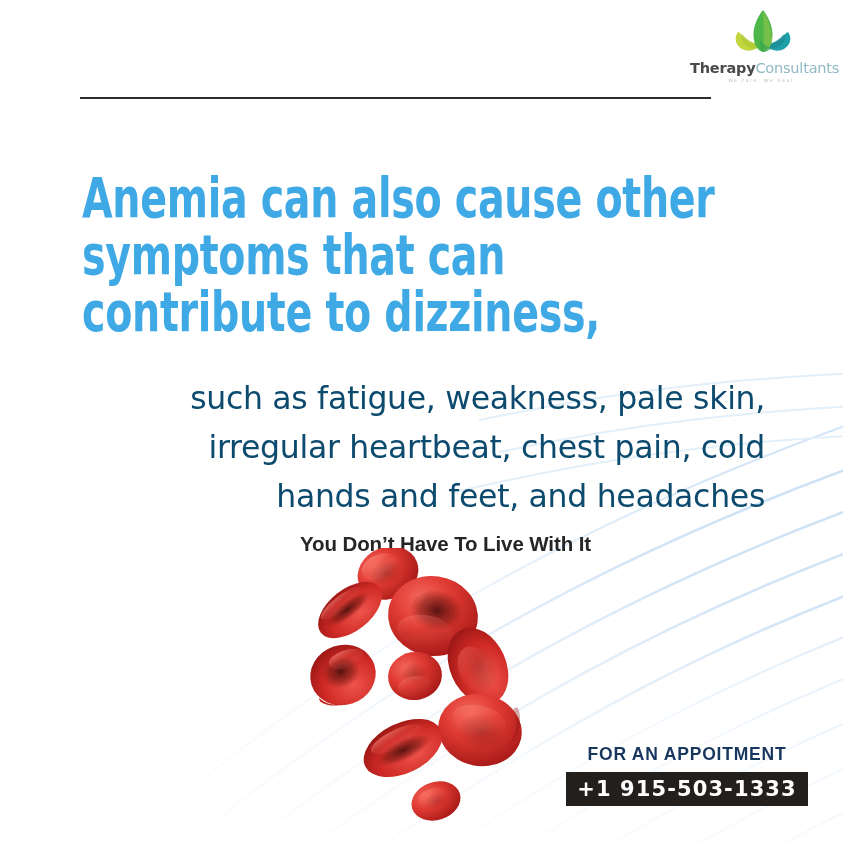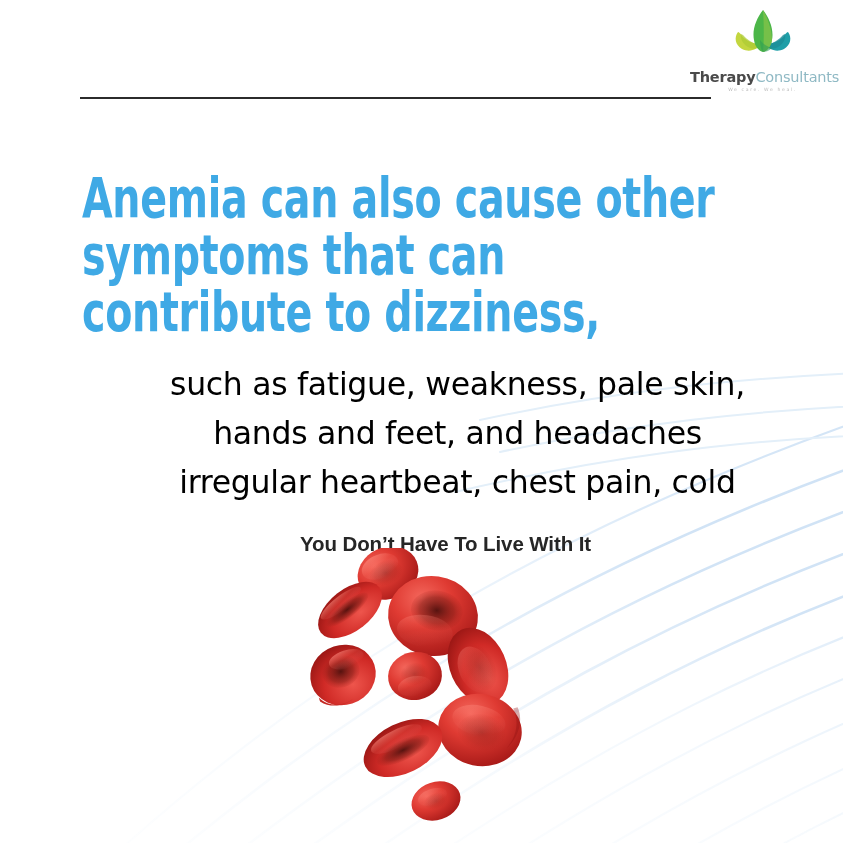--- a/index.html
+++ b/index.html
@@ -36,21 +36,21 @@
     top: 8px;
     width: 145px;
     height: 80px;
     text-align: center;
   }
   .logo-mark {
     display: block;
     margin: 0 auto;
   }
   .logo-word {
-    margin-top: 15px;
+    margin-top: 6px;
     font-family: "DejaVu Sans", sans-serif;
     font-size: 14.5px;
     letter-spacing: -0.2px;
     white-space: nowrap;
   }
   .logo-word .w1 {
     color: #4a4a4a;
     font-weight: 600;
   }
   .logo-word .w2 {
@@ -90,24 +90,24 @@
     letter-spacing: -0.4px;
     transform: scaleX(0.80);
     transform-origin: left top;
     width: 800px;
   }
 
   
   .body-copy {
     position: absolute;
     left: 150px;
-    top: 360px;
+    top: 374px;
     width: 615px;
-    text-align: center;
-    color: #000000;
+    text-align: right;
+    color: #0c4a6e;
     font-family: "DejaVu Sans", sans-serif;
     font-weight: 400;
     font-size: 31.5px;
     line-height: 49px;
     letter-spacing: -0.3px;
   }
   .body-copy .ln { display: block; }
 
   
   .sub-tagline {
@@ -231,22 +231,22 @@
     <div class="logo-word"><span class="w1">Therapy</span><span class="w2">Consultants</span></div>
     <div class="logo-tagline">We care.  We heal.</div>
   </div>
 
   <div class="divider"></div>
 
   <h1 class="headline">Anemia can also cause other symptoms that can contribute to dizziness,</h1>
 
   <div class="body-copy">
     <span class="ln">such as fatigue, weakness, pale skin,</span>
+    <span class="ln">irregular heartbeat, chest pain, cold</span>
     <span class="ln">hands and feet, and headaches</span>
-    <span class="ln">irregular heartbeat, chest pain, cold</span>
   </div>
 
   <div class="sub-tagline">You Don’t Have To Live With It</div>
 
   <svg class="cells" viewBox="0 0 266 290" xmlns="http://www.w3.org/2000/svg">
     <defs>
       <radialGradient id="rbcA" cx="35%" cy="30%" r="75%">
         <stop offset="0%" stop-color="#f4675c"></stop>
         <stop offset="45%" stop-color="#df3a32"></stop>
         <stop offset="100%" stop-color="#a81a18"></stop>
@@ -318,14 +318,20 @@
       <ellipse rx="28" ry="9" cx="-2" cy="-11" fill="url(#rbcShine)"></ellipse>
     </g>
 
     <g transform="translate(148,253) rotate(-18)">
       <ellipse rx="25" ry="19" fill="url(#rbcA)"></ellipse>
       <ellipse rx="12" ry="8" cx="0" cy="0" fill="url(#rbcDimple)" opacity="0.25"></ellipse>
       <ellipse rx="15" ry="8" cx="-2" cy="-5" fill="url(#rbcShine)" opacity="0.6"></ellipse>
     </g>
   </svg>
 
+  <div class="appt">
+    <div class="appt-label">FOR AN APPOITMENT</div>
+    <div class="appt-phone-box">
+      <span class="appt-phone">+1 915-503-1333</span>
+    </div>
+  </div>
 
 </div>
 
 </body></html>

